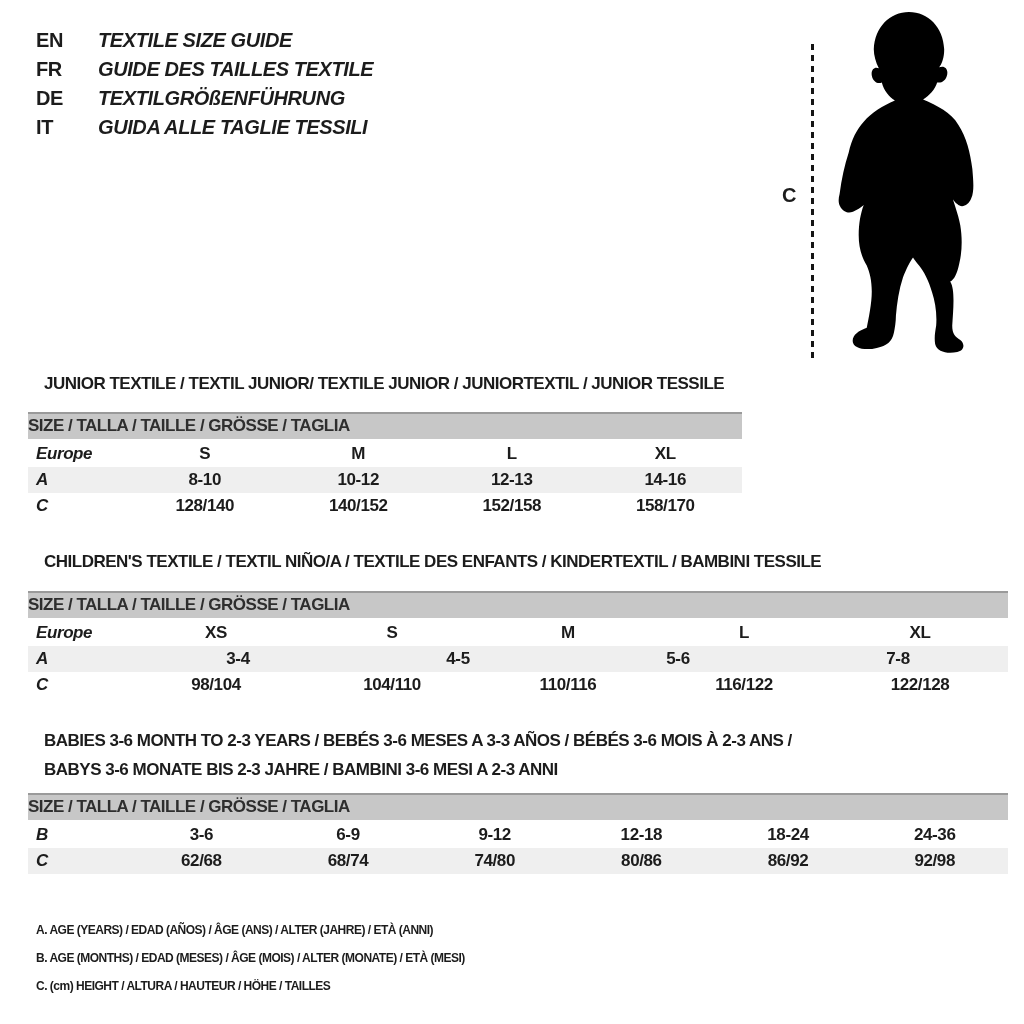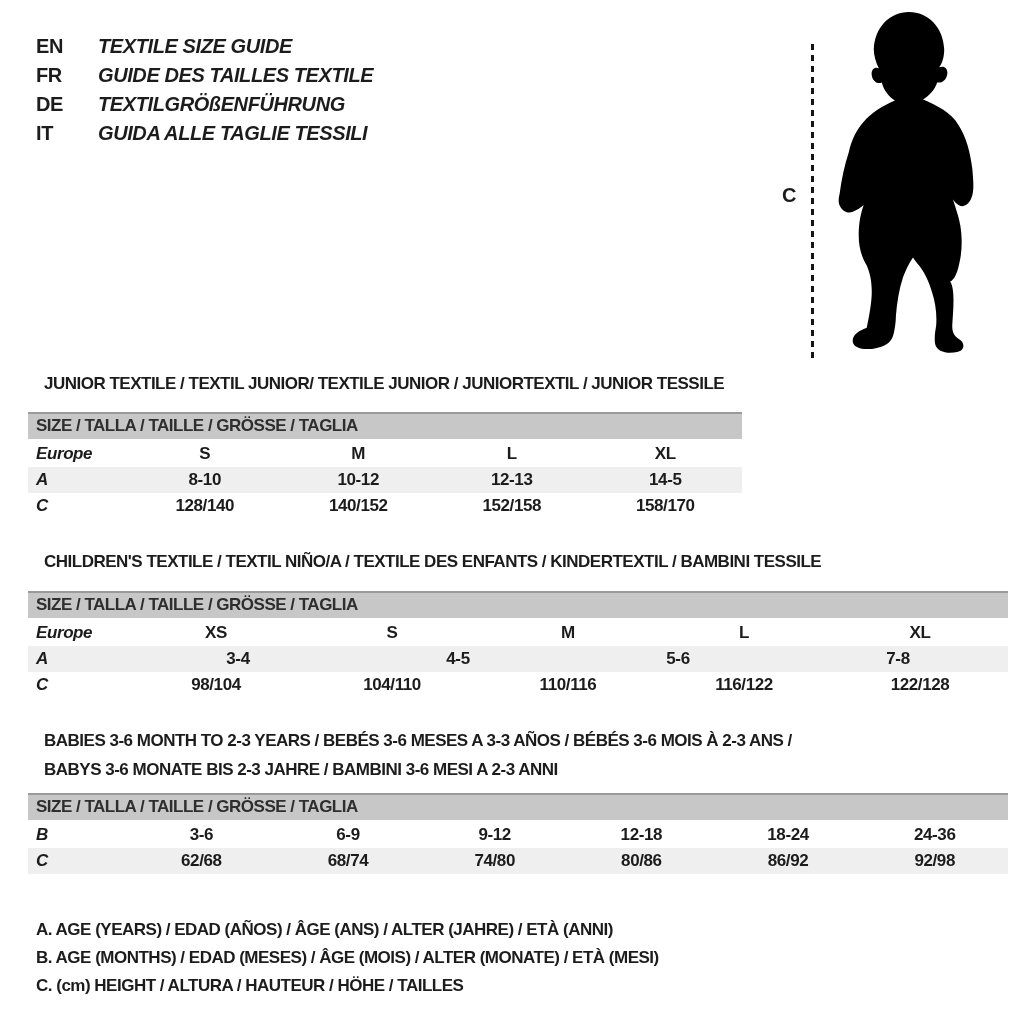--- a/index.html
+++ b/index.html
@@ -3,51 +3,51 @@
 <meta charset="utf-8">
 <style>
   html,body{margin:0;padding:0;background:#ffffff;}
   .page{
     position:relative;width:1024px;height:1024px;background:#ffffff;overflow:hidden;
     font-family:"Liberation Sans",sans-serif;color:#1c1c1c;font-weight:700;
     letter-spacing:-0.4px;
   }
   
   .lang-list{position:absolute;top:29px;left:36px;}
-  .lang-row{display:flex;height:29px;align-items:flex-end;}
+  .lang-row{display:flex;height:29px;align-items:flex-start;}
   .lang-code{width:62px;font-size:20px;}
   .lang-label{font-size:20px;white-space:nowrap;font-style:italic;}
   
   .measure-line{
     position:absolute;left:811px;top:44px;width:3px;height:314px;
     background-image:repeating-linear-gradient(180deg,#151515 0,#151515 6px,transparent 6px,transparent 11px);
   }
   .measure-label{position:absolute;left:782px;top:184px;font-size:20px;}
   .silhouette{position:absolute;left:828px;top:8px;}
   
   .sg-section{position:absolute;left:28px;}
   .section-junior{top:369px;width:714px;}
   .section-children{top:547px;width:980px;}
   .section-babies{top:726px;width:980px;}
   .sg-title{font-size:17px;line-height:29px;margin-left:16px;white-space:nowrap;letter-spacing:-0.5px;}
   .section-junior .sg-table{margin-top:14px;}
   .section-children .sg-table{margin-top:15px;}
   .section-babies .sg-table{margin-top:9px;}
   .sg-bar{
     height:27px;box-sizing:border-box;border-top:2px solid #9a9a9a;background:#c7c7c7;
-    color:#2e2e2e;font-size:17px;line-height:24px;padding-left:8px;margin-bottom:2px;
+    color:#2e2e2e;font-size:17px;line-height:24px;margin-bottom:2px;
     letter-spacing:-0.5px;
   }
   .sg-row{display:flex;height:26px;line-height:26px;font-size:17px;}
   .sg-row.shaded{background:#efefef;}
   .sg-row-label{width:100px;box-sizing:border-box;padding-left:8px;font-style:italic;}
   .sg-cell{flex:1;text-align:center;}
   
   .footnotes{position:absolute;left:36px;top:916px;}
-  .footnote{font-size:17px;line-height:28px;white-space:nowrap;letter-spacing:-0.5px;}
+  .footnote{font-size:12px;line-height:28px;white-space:nowrap;letter-spacing:-0.5px;}
 </style>
 </head>
 <body>
 
 <div class="page">
 
   <div class="lang-list" id="langList">
       <div class="lang-row">
         <span class="lang-code">EN</span>
         <span class="lang-label">TEXTILE SIZE GUIDE</span>
@@ -108,21 +108,21 @@
             <div class="sg-cell">S</div>
             <div class="sg-cell">M</div>
             <div class="sg-cell">L</div>
             <div class="sg-cell">XL</div>
           </div>
           <div class="sg-row shaded">
             <div class="sg-row-label">A</div>
             <div class="sg-cell">8-10</div>
             <div class="sg-cell">10-12</div>
             <div class="sg-cell">12-13</div>
-            <div class="sg-cell">14-5</div>
+            <div class="sg-cell">14-16</div>
           </div>
           <div class="sg-row">
             <div class="sg-row-label">C</div>
             <div class="sg-cell">128/140</div>
             <div class="sg-cell">140/152</div>
             <div class="sg-cell">152/158</div>
             <div class="sg-cell">158/170</div>
           </div>
         </div>
       </div>

